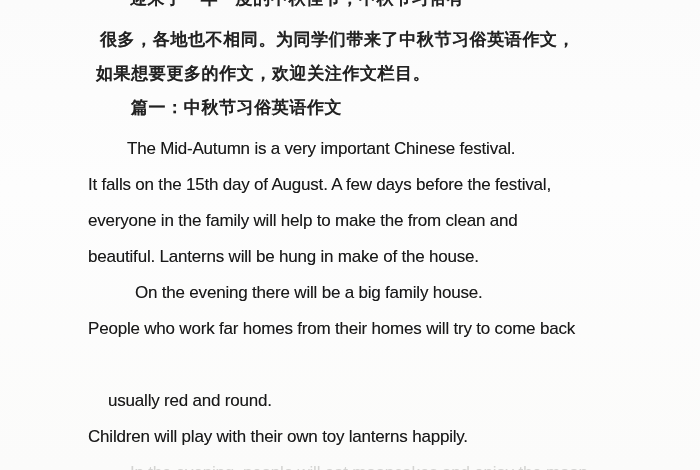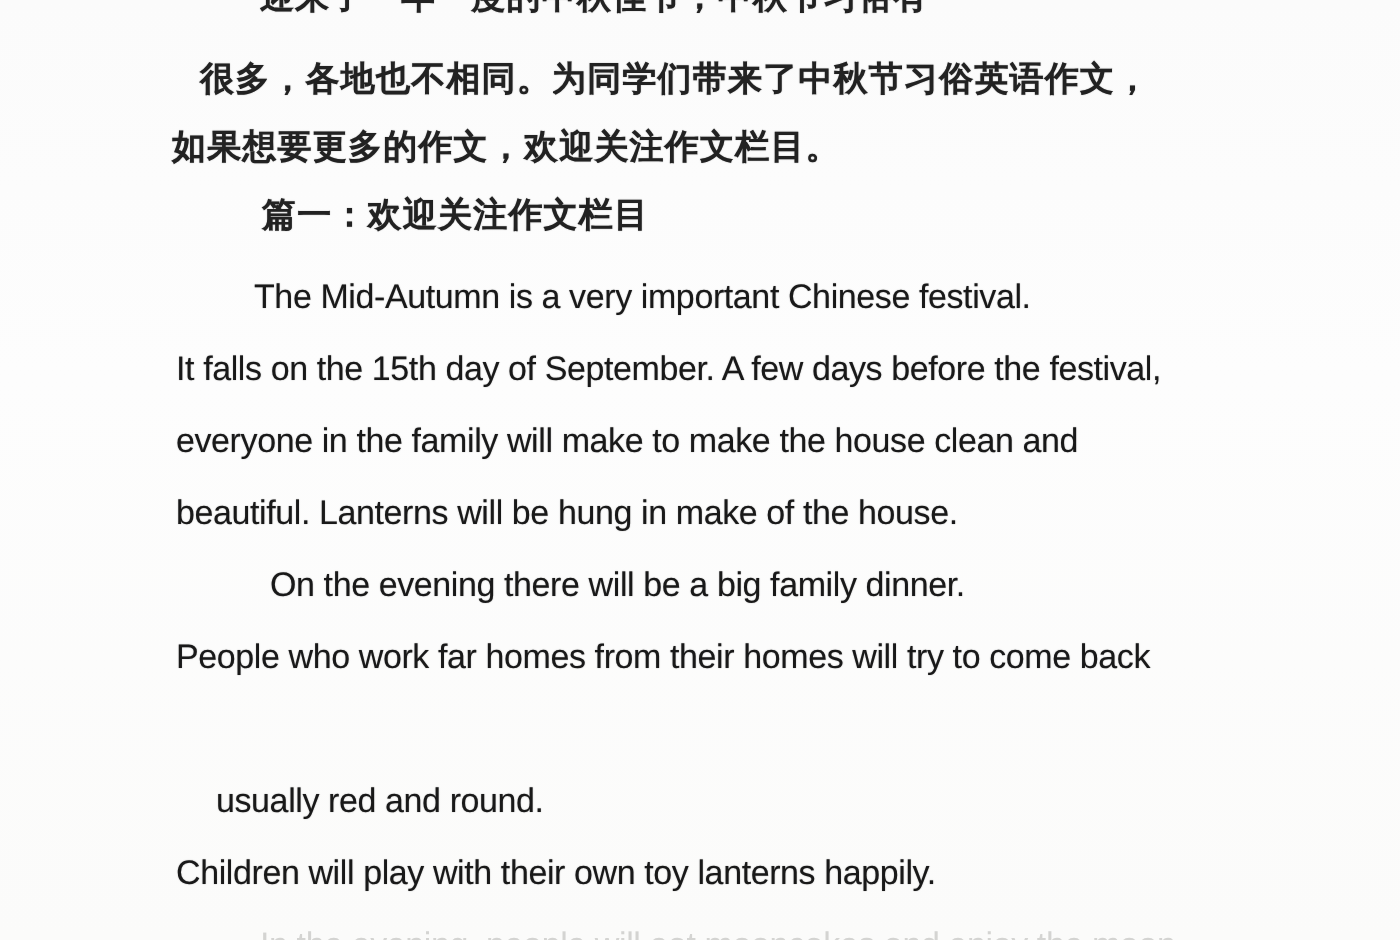--- a/index.html
+++ b/index.html
@@ -37,43 +37,43 @@
     color: #191919;
     text-align: center;
   }
   .faint {
     color: #d4d4d2;
     text-shadow: none;
   }
   
   .l0  { top: -13px; left: 130px; }
   .l1  { top: 28px;  left: 100px; }
-  .l2  { top: 62px;  left: 86px; }
+  .l2  { top: 62px;  left: 96px; }
   .l3  { top: 96px;  left: 131px; }
   .l4  { top: 137px; left: 127px; }
   .l5  { top: 173px; left: 88px;  }
   .l6  { top: 209px; left: 88px;  }
   .l7  { top: 245px; left: 88px;  }
   .l8  { top: 281px; left: 135px; }
   .l9  { top: 317px; left: 88px;  }
   .l10 { top: 353px; left: 88px;  }
   .l11 { top: 389px; left: 88px; margin-left: 20px;  }
   .l12 { top: 425px; left: 88px;  }
   .l13 { top: 461px; left: 130px; }
 </style>
 </head>
 <body>
 
 <div class="doc-page">
   <div class="line zh l0">迎来了一年一度的中秋佳节，中秋节习俗有</div>
   <div class="line zh l1">很多，各地也不相同。为同学们带来了中秋节习俗英语作文，</div>
   <div class="line zh l2">如果想要更多的作文，欢迎关注作文栏目。</div>
-  <div class="line zh l3">篇一：欢迎关注作文栏目</div>
+  <div class="line zh l3">篇一：中秋节习俗英语作文</div>
   <div class="line en l4">The Mid-Autumn is a very important Chinese festival.</div>
-  <div class="line en l5">It falls on the 15th day of September. A few days before the festival,</div>
-  <div class="line en l6">everyone in the family will make to make the house clean and</div>
+  <div class="line en l5">It falls on the 15th day of August. A few days before the festival,</div>
+  <div class="line en l6">everyone in the family will help to make the from clean and</div>
   <div class="line en l7">beautiful. Lanterns will be hung in make of the house.</div>
-  <div class="line en l8">On the evening there will be a big family dinner.</div>
+  <div class="line en l8">On the evening there will be a big family house.</div>
   <div class="line en l9">People who work far homes from their homes will try to come back</div>
   <div class="line en l11">usually red and round.</div>
   <div class="line en l12">Children will play with their own toy lanterns happily.</div>
   <div class="line en faint l13">In the evening, people will eat mooncakes and enjoy the moon.</div>
 </div>
 
 </body></html>

